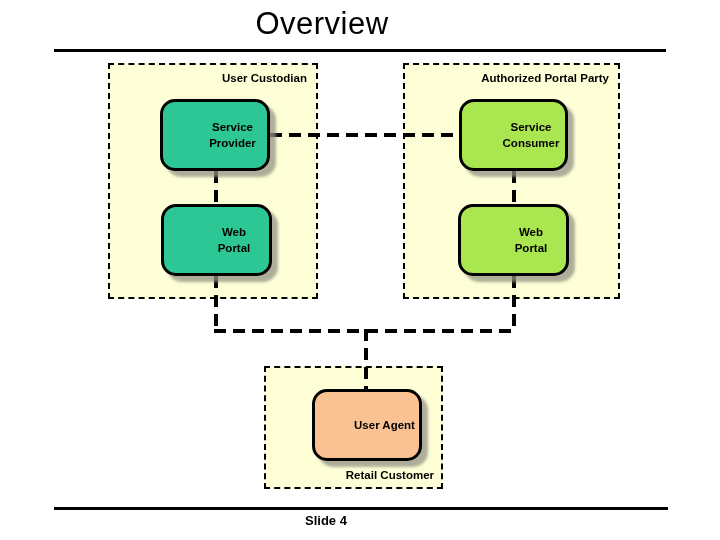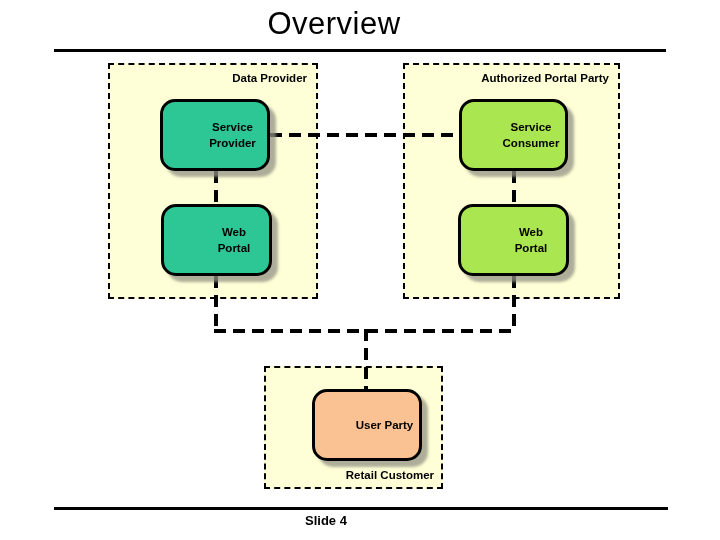--- a/index.html
+++ b/index.html
@@ -6,21 +6,21 @@
   html, body { background: #ffffff; }
   body {
     width: 720px; height: 540px;
     font-family: "Liberation Sans", sans-serif;
     color: #000;
     overflow: hidden;
   }
   .slide { position: relative; width: 720px; height: 540px; background: #fff; }
 
   .slide-title {
-    position: absolute; top: 6px; left: 12px; width: 644px;
+    position: absolute; top: 6px; left: 0; width: 644px;
     text-align: center; font-size: 31px; font-weight: 400;
     letter-spacing: 0.5px; color: #000;
   }
   .rule { position: absolute; background: #000; }
   .rule-top    { left: 54px; top: 49px;  width: 612px; height: 3px; }
   .rule-bottom { left: 54px; top: 507px; width: 614px; height: 3px; }
 
   .footer-text {
     position: absolute; top: 513px; left: 0; width: 652px;
     text-align: center; font-size: 13px; font-weight: 700;
@@ -73,21 +73,21 @@
 </style>
 </head>
 <body>
 
 <div class="slide">
 
   <div class="slide-title">Overview</div>
   <div class="rule rule-top"></div>
 
   <div class="group group-dc" style="background-color: rgb(255, 255, 215);">
-    <div class="group-label">Data Provider</div>
+    <div class="group-label">User Custodian</div>
   </div>
   <div class="group group-atp" style="background-color: rgb(255, 255, 215);">
     <div class="group-label">Authorized Portal Party</div>
   </div>
   <div class="group group-rc" style="background-color: rgb(255, 255, 215);">
     <div class="group-label">Retail Customer</div>
   </div>
 
   <div class="conn conn-h conn-sp-sc"></div>
   <div class="conn conn-v conn-sp-wpl"></div>
@@ -107,19 +107,19 @@
   </div>
   <div class="node node-sc" style="background-color: rgb(170, 230, 79);">
     <span class="node-label">Service
 Consumer</span>
   </div>
   <div class="node node-wpr" style="background-color: rgb(170, 230, 79);">
     <span class="node-label">Web
 Portal</span>
   </div>
   <div class="node node-ua" style="background-color: rgb(250, 193, 146);">
-    <span class="node-label">User Party</span>
+    <span class="node-label">User Agent</span>
   </div>
 
   <div class="rule rule-bottom"></div>
   <div class="footer-text">Slide 4</div>
 
 </div>
 
 </body></html>

